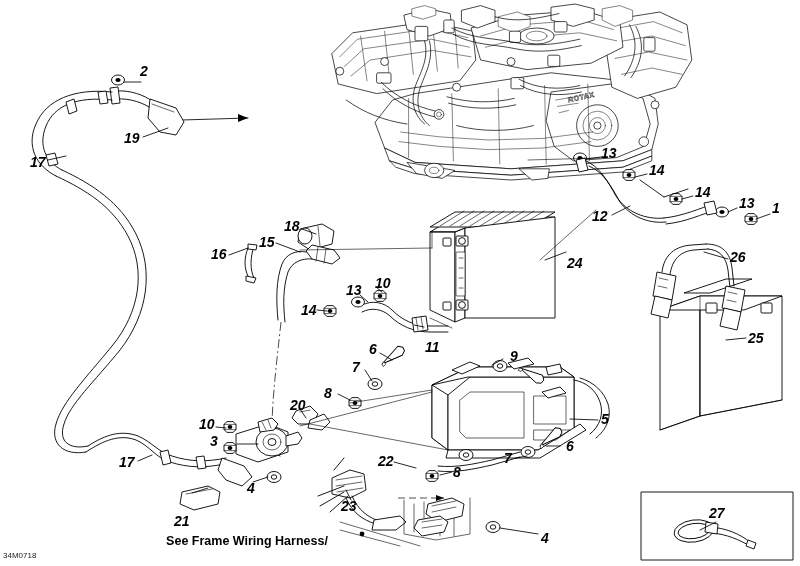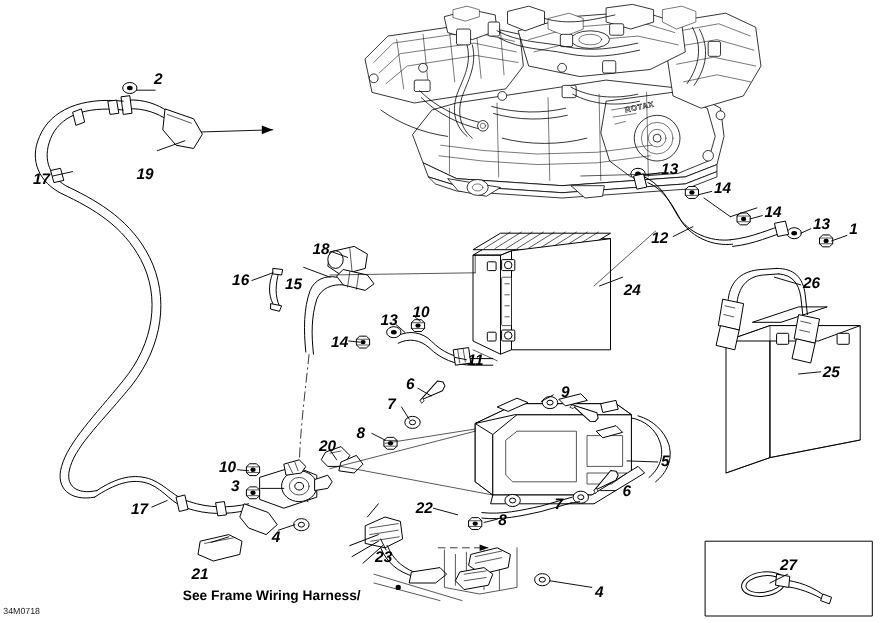--- a/index.html
+++ b/index.html
@@ -476,34 +476,34 @@
   <div class="callout" style="left:601px;top:412px;">5</div>
   <div class="callout" style="left:369px;top:342px;">6</div>
   <div class="callout" style="left:566px;top:439px;">6</div>
   <div class="callout" style="left:352px;top:360px;">7</div>
   <div class="callout" style="left:504px;top:451px;">7</div>
   <div class="callout" style="left:324px;top:386px;">8</div>
   <div class="callout" style="left:453px;top:465px;">8</div>
   <div class="callout" style="left:510px;top:349px;">9</div>
   <div class="callout" style="left:375px;top:276px;">10</div>
   <div class="callout" style="left:199px;top:417px;">10</div>
-  <div class="callout" style="left:425px;top:320px;text-align:right;">11</div>
+  <div class="callout" style="left:425px;top:340px;text-align:right;">11</div>
   <div class="callout" style="left:592px;top:209px;">12</div>
   <div class="callout" style="left:601px;top:146px;">13</div>
   <div class="callout" style="left:739px;top:196px;">13</div>
   <div class="callout" style="left:346px;top:283px;">13</div>
   <div class="callout" style="left:649px;top:163px;">14</div>
   <div class="callout" style="left:695px;top:185px;">14</div>
   <div class="callout" style="left:301px;top:303px;">14</div>
-  <div class="callout" style="left:259px;top:251px;text-align:right;">15</div>
+  <div class="callout" style="left:259px;top:235px;text-align:right;">15</div>
   <div class="callout" style="left:211px;top:247px;">16</div>
   <div class="callout" style="left:30px;top:155px;">17</div>
   <div class="callout" style="left:119px;top:455px;">17</div>
   <div class="callout" style="left:284px;top:219px;">18</div>
-  <div class="callout" style="left:124px;top:131px;margin-top:20px;">19</div>
+  <div class="callout" style="left:124px;top:131px;">19</div>
   <div class="callout" style="left:290px;top:398px;">20</div>
   <div class="callout" style="left:174px;top:490px;margin-top:24px;">21</div>
   <div class="callout" style="left:378px;top:454px;">22</div>
   <div class="callout" style="left:341px;top:499px;">23</div>
   <div class="callout" style="left:567px;top:256px;">24</div>
   <div class="callout" style="left:748px;top:331px;">25</div>
   <div class="callout" style="left:730px;top:250px;">26</div>
   <div class="callout" style="left:709px;top:506px;">27</div>
 
   <div class="note" style="left:128px;top:534px;width:238px;">

